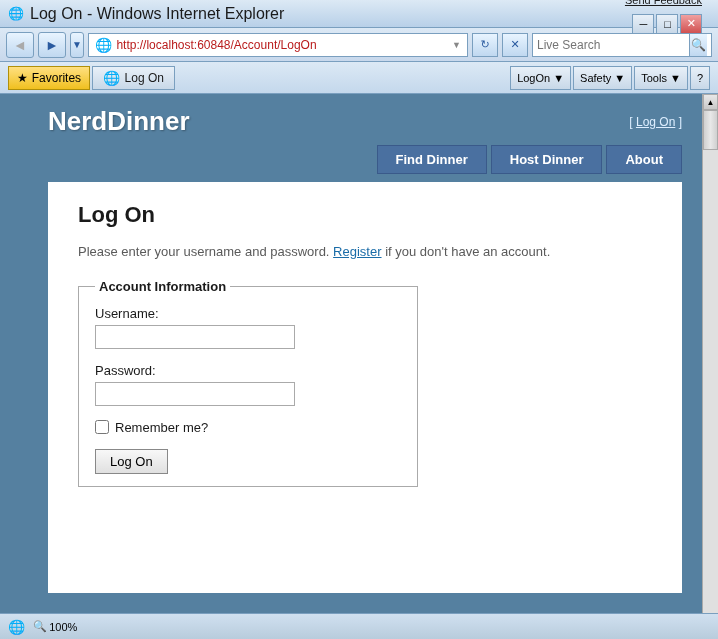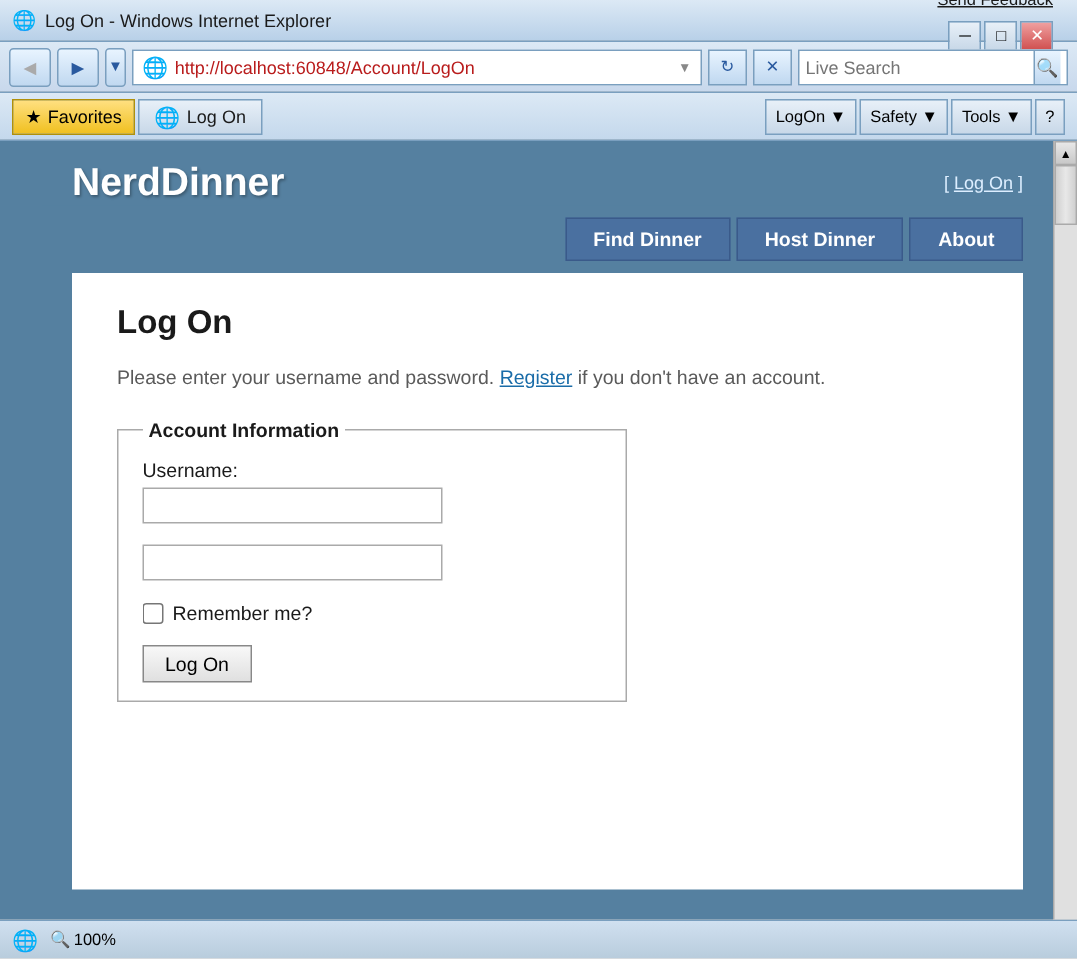--- a/index.html
+++ b/index.html
@@ -10,21 +10,21 @@
       background: linear-gradient(to bottom, #dce9f5, #b8d0e8);
       height: 28px;
       display: flex;
       align-items: center;
       justify-content: space-between;
       padding: 0 8px;
       border-bottom: 1px solid #7a9fbf;
     }
     .title-bar-left { display: flex; align-items: center; gap: 6px; }
     .title-bar-icon { width: 16px; height: 16px; }
-    .title-bar-title { font-size: 12px; color: #1a1a1a; }
+    .title-bar-title { font-size: 16px; color: #1a1a1a; }
     .title-bar-right { display: flex; gap: 2px; }
     .title-btn {
       width: 22px; height: 20px;
       border: 1px solid #7a9fbf;
       background: linear-gradient(to bottom, #e8f0f8, #c8d8e8);
       font-size: 11px;
       cursor: pointer;
       display: flex; align-items: center; justify-content: center;
     }
     .title-btn.close { background: linear-gradient(to bottom, #f0a0a0, #d05050); color: white; }
@@ -269,21 +269,20 @@
     .nd-input {
       width: 200px;
       height: 24px;
       border: 1px solid #aaa;
       padding: 2px 4px;
       font-size: 13px;
       outline: none;
     }
     .nd-checkbox-row {
       display: flex;
-      align-items: center;
       gap: 6px;
       margin-bottom: 14px;
     }
     .nd-checkbox { width: 14px; height: 14px; cursor: pointer; }
     .nd-submit-btn {
       background: linear-gradient(to bottom, #f8f8f8, #e0e0e0);
       border: 1px solid #888;
       padding: 4px 14px;
       font-size: 13px;
       cursor: pointer;
@@ -377,20 +376,21 @@
 
         <fieldset class="nd-fieldset">
           <legend class="nd-legend">Account Information</legend>
 
           <div class="nd-field">
             <label class="nd-label">Username:</label>
             <input class="nd-input" type="text" style="">
           </div>
 
           <div class="nd-field">
+            <label class="nd-label">Password:</label>
             <input class="nd-input" type="password" style="">
           </div>
 
           <div class="nd-checkbox-row">
             <input class="nd-checkbox" type="checkbox" style="">
             <label class="nd-label" style="margin:0;">Remember me?</label>
           </div>
 
           <button class="nd-submit-btn">Log On</button>
         </fieldset>

